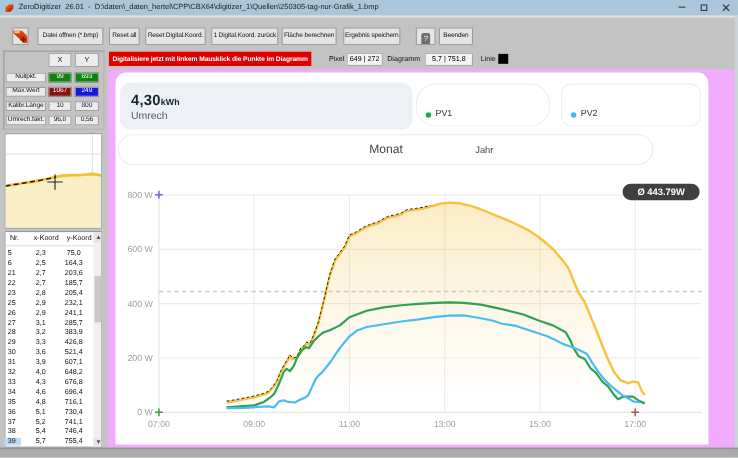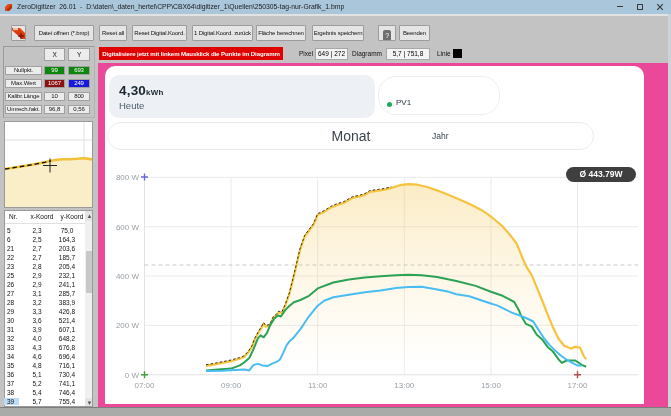--- a/index.html
+++ b/index.html
@@ -181,34 +181,38 @@
     <span style="position:absolute;left:4px;width:15px;padding-left:3px;">38</span>
     <span style="position:absolute;left:22px;width:30px;text-align:center">5,4</span>
     <span style="position:absolute;left:52px;width:30px;text-align:center">746,4</span>
   </div>
 <div style="position:absolute;left:0;top:398px;width:80px;height:9px;font-size:6.5px;color:#111">
     <span style="position:absolute;left:4px;width:15px;padding-left:3px;background:#bcdcf5;">39</span>
     <span style="position:absolute;left:22px;width:30px;text-align:center">5,7</span>
     <span style="position:absolute;left:52px;width:30px;text-align:center">755,4</span>
   </div>
 
-<div style="position:absolute;left:98px;top:63px;width:570px;height:344px;background:#ec4899;overflow:hidden">
+<div style="position:absolute;left:98px;top:63px;width:570px;height:344px;background:#f0abfc;overflow:hidden">
   <div style="position:absolute;left:7px;top:3px;width:539px;height:338px;background:#fff;border-radius:10px 10px 0 0;overflow:hidden">
 
     <div style="position:absolute;left:4px;top:9px;width:266px;height:43px;background:#edf1f6;border-radius:10px">
       <div style="position:absolute;left:10px;top:8px;font-size:13.5px;font-weight:bold;color:#17262f;letter-spacing:0.2px">4,30<span style="font-size:8px">kWh</span></div>
-      <div style="position:absolute;left:10px;top:25px;font-size:9.5px;color:#4e5d66">Heute</div>
+      <div style="position:absolute;left:10px;top:25px;font-size:9.5px;color:#4e5d66">Umrech</div>
     </div>
     <div style="position:absolute;left:273px;top:10px;width:122px;height:39px;background:#fff;border:1px solid #eceef2;border-radius:18px">
       <div style="position:absolute;left:8px;top:25px;width:5px;height:5px;border-radius:50%;background:#21a85b"></div>
       <div style="position:absolute;left:17px;top:21px;font-size:8px;color:#2a363e">PV1</div>
     </div>
+    <div style="position:absolute;left:405px;top:10px;width:127px;height:39px;background:#fff;border:1px solid #eceef2;border-radius:9px">
+      <div style="position:absolute;left:8px;top:25px;width:5px;height:5px;border-radius:50%;background:#3cb8f5"></div>
+      <div style="position:absolute;left:17px;top:21px;font-size:8px;color:#2a363e">PV2</div>
+    </div>
 
     <div style="position:absolute;left:2px;top:56px;width:487px;height:28px;background:#fff;border:1px solid #e9ebef;border-radius:14px">
-      <div style="position:absolute;left:162px;top:0;width:162px;text-align:center;line-height:26px;font-size:14px;color:#3a444c">Monat</div>
+      <div style="position:absolute;left:162px;top:0;width:162px;text-align:center;line-height:26px;font-size:11px;color:#3a444c">Monat</div>
       <div style="position:absolute;left:324px;top:0;width:162px;text-align:left;line-height:26px;font-size:8.5px;color:#3a444c">Jahr</div>
     </div>
 
     <svg width="539" height="338" viewBox="0 0 539 338" style="position:absolute;left:0;top:0">
 <defs>
           <linearGradient id="yg" x1="0" y1="0" x2="0" y2="1">
 <stop offset="0" stop-color="#f4c040" stop-opacity="0.30"></stop>
 <stop offset="0.8" stop-color="#f6d070" stop-opacity="0.055"></stop>
 <stop offset="1" stop-color="#ffffff" stop-opacity="0"></stop>
           </linearGradient>

